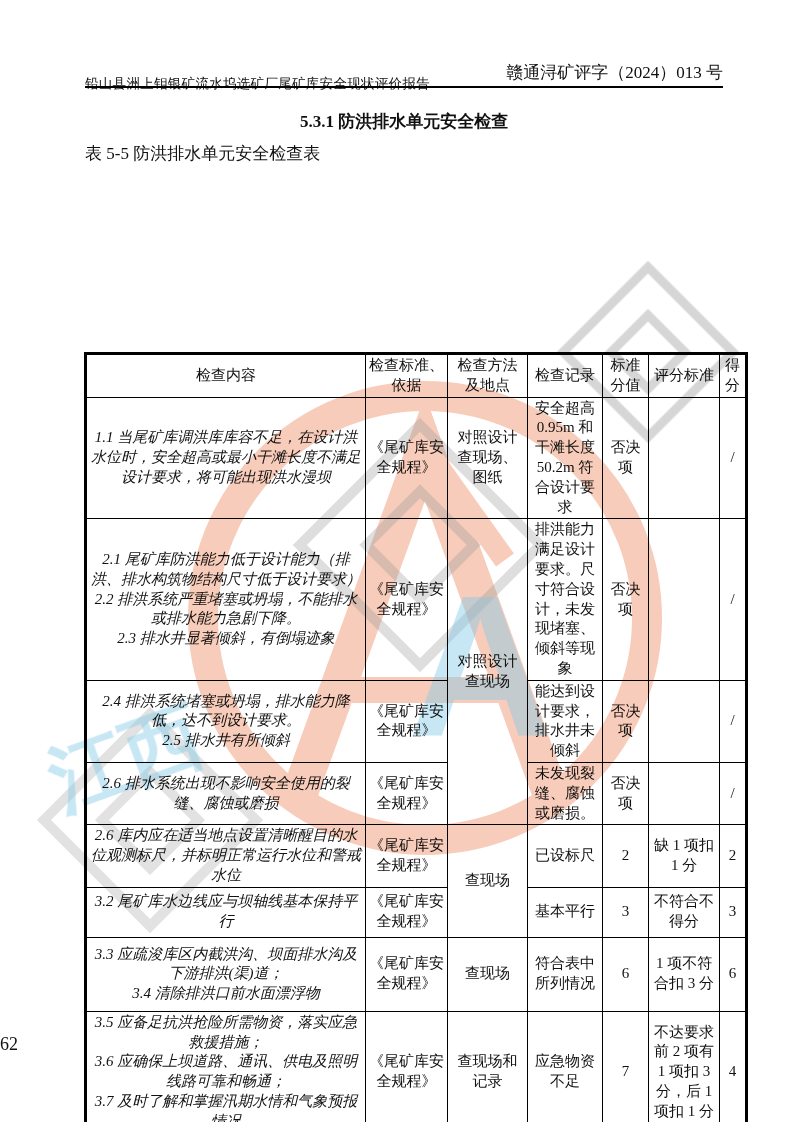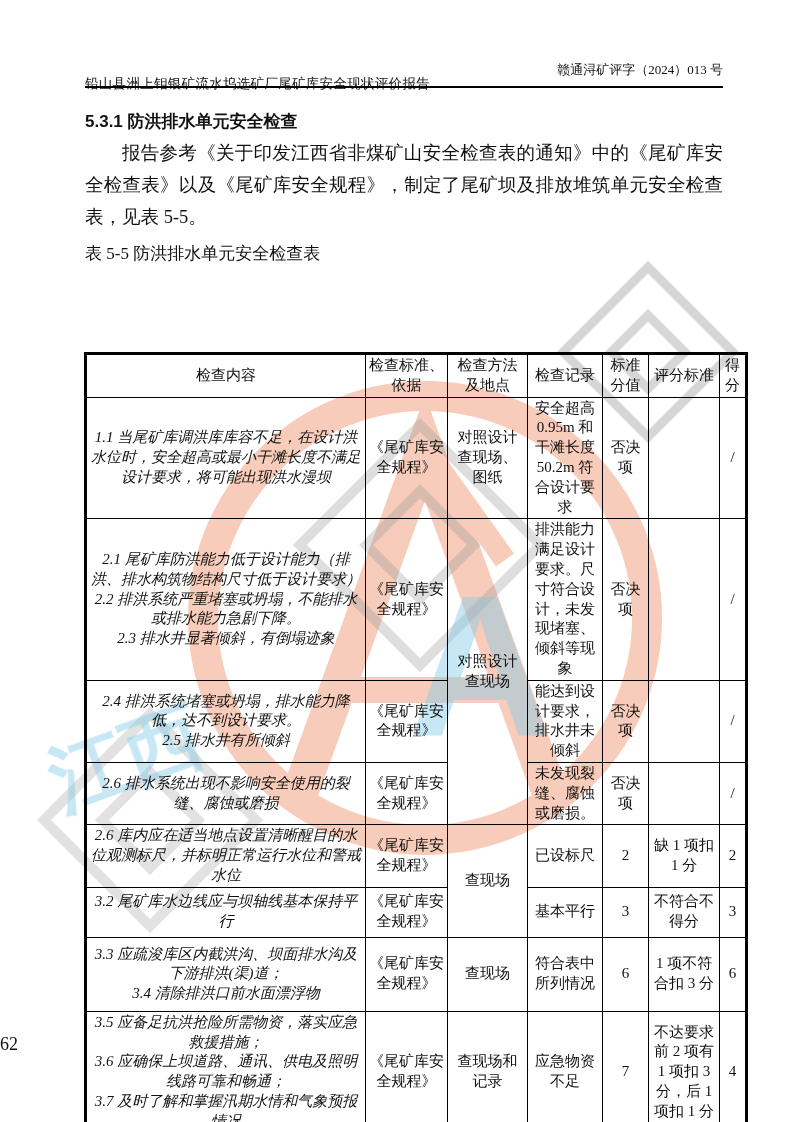--- a/index.html
+++ b/index.html
@@ -2,26 +2,26 @@
 <html><head>
 <meta charset="utf-8">
 <style>
   html,body{margin:0;padding:0;}
   body{
     width:793px;height:1122px;position:relative;overflow:hidden;
     background:#ffffff;color:#111;
     font-family:"Liberation Serif", serif;
   }
   .hdr-left{position:absolute;left:85px;top:75px;font-size:13.5px;letter-spacing:.3px;}
-  .hdr-right{position:absolute;right:70px;top:61px;font-size:13px;}
+  .hdr-right{position:absolute;right:70px;top:61px;font-size:17px;}
   .hdr-rule{position:absolute;left:85px;right:70px;top:86px;border-top:2px solid #000;height:0;}
 
   .content{position:absolute;left:85px;top:96px;width:638px;}
   .body-text{font-size:18.5px;line-height:32px;text-align:justify;margin:0;}
-  .sec-heading{font-family:Liberation Sans, sans-serif;font-weight:bold;font-size:17px;margin:14px 0 4px 0;}
+  .sec-heading{font-family:Liberation Serif, serif;font-weight:bold;font-size:17px;margin:14px 0 4px 0;text-align:center;}
   .indent{ text-indent:2em; }
   .tbl-title{text-align:left;font-size:17px;margin-top:9px;}
 
   table.checklist{
     position:absolute;left:84px;top:352px;width:661px;
     border-collapse:collapse;table-layout:fixed;
     border:3px solid #000;
   }
   table.checklist th, table.checklist td{
     border:1.5px solid #000;
@@ -42,21 +42,20 @@
 </style>
 </head>
 <body>
 
 <div class="hdr-left">铅山县洲上钼银矿流水坞选矿厂尾矿库安全现状评价报告</div>
 <div class="hdr-right">赣通浔矿评字（2024）013 号</div>
 <div class="hdr-rule"></div>
 
 <div class="content">
   <div class="sec-heading">5.3.1 防洪排水单元安全检查</div>
-  <p class="body-text indent">报告参考《关于印发江西省非煤矿山安全检查表的通知》中的《尾矿库安全检查表》以及《尾矿库安全规程》，制定了尾矿坝及排放堆筑单元安全检查表，见表 5-5。</p>
   <div class="tbl-title">表 5-5 防洪排水单元安全检查表</div>
 </div>
 
 <table class="checklist">
   <colgroup>
     <col style="width:280px">
       <col style="width:82px">
       <col style="width:80px">
     <col style="width:75px">
       <col style="width:46px">

